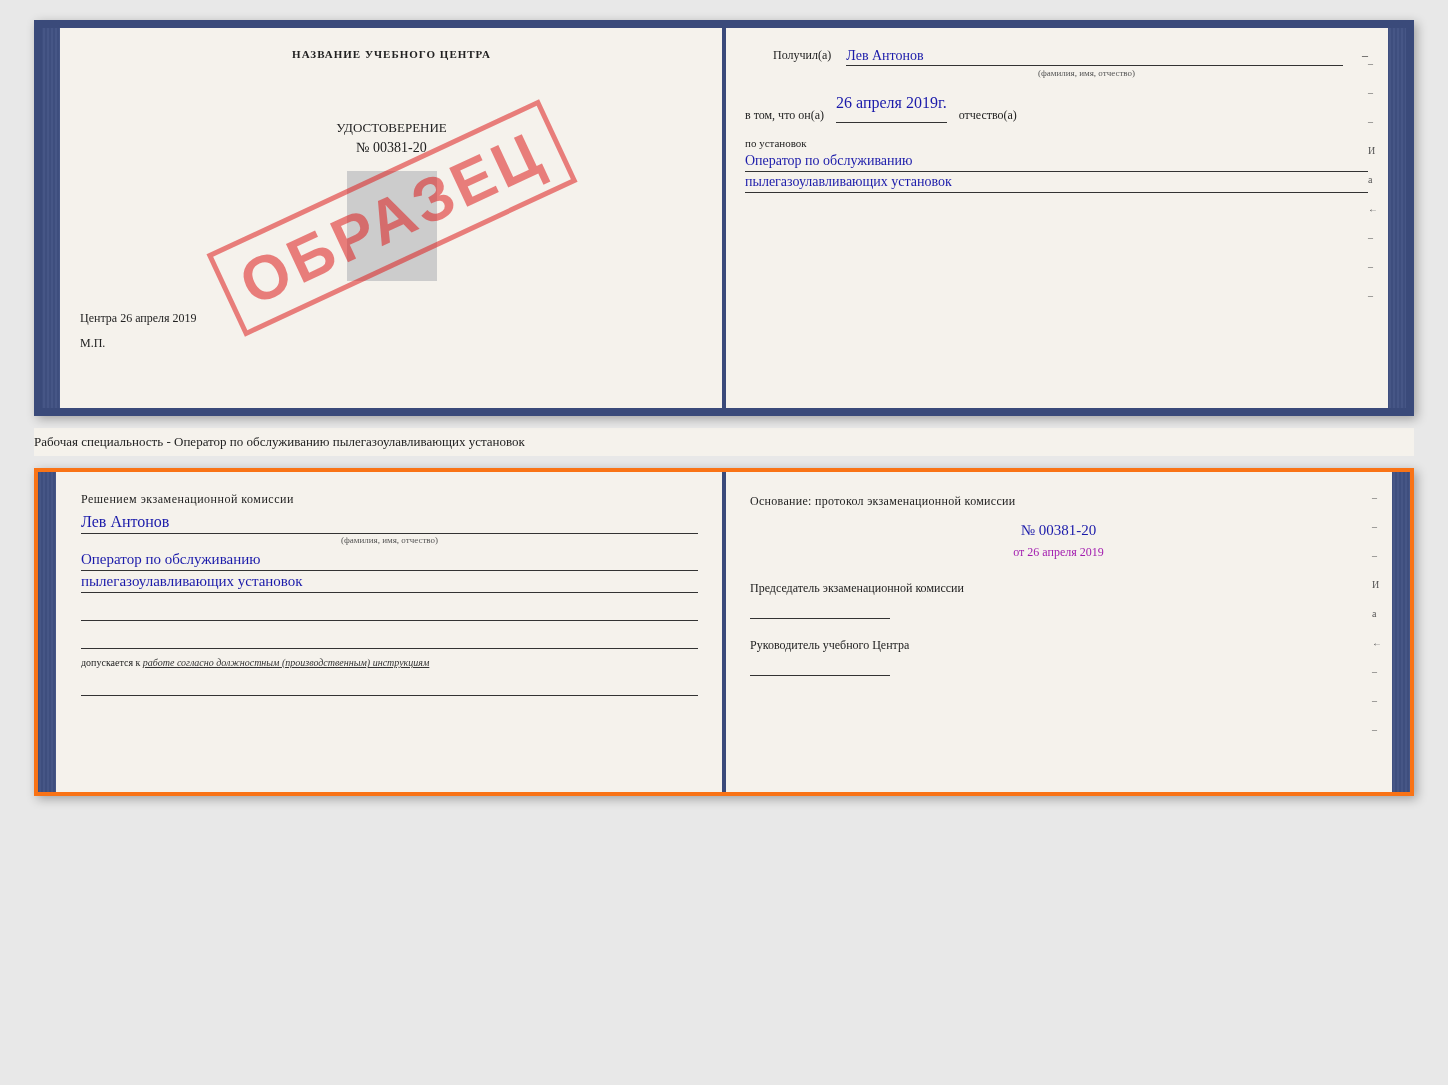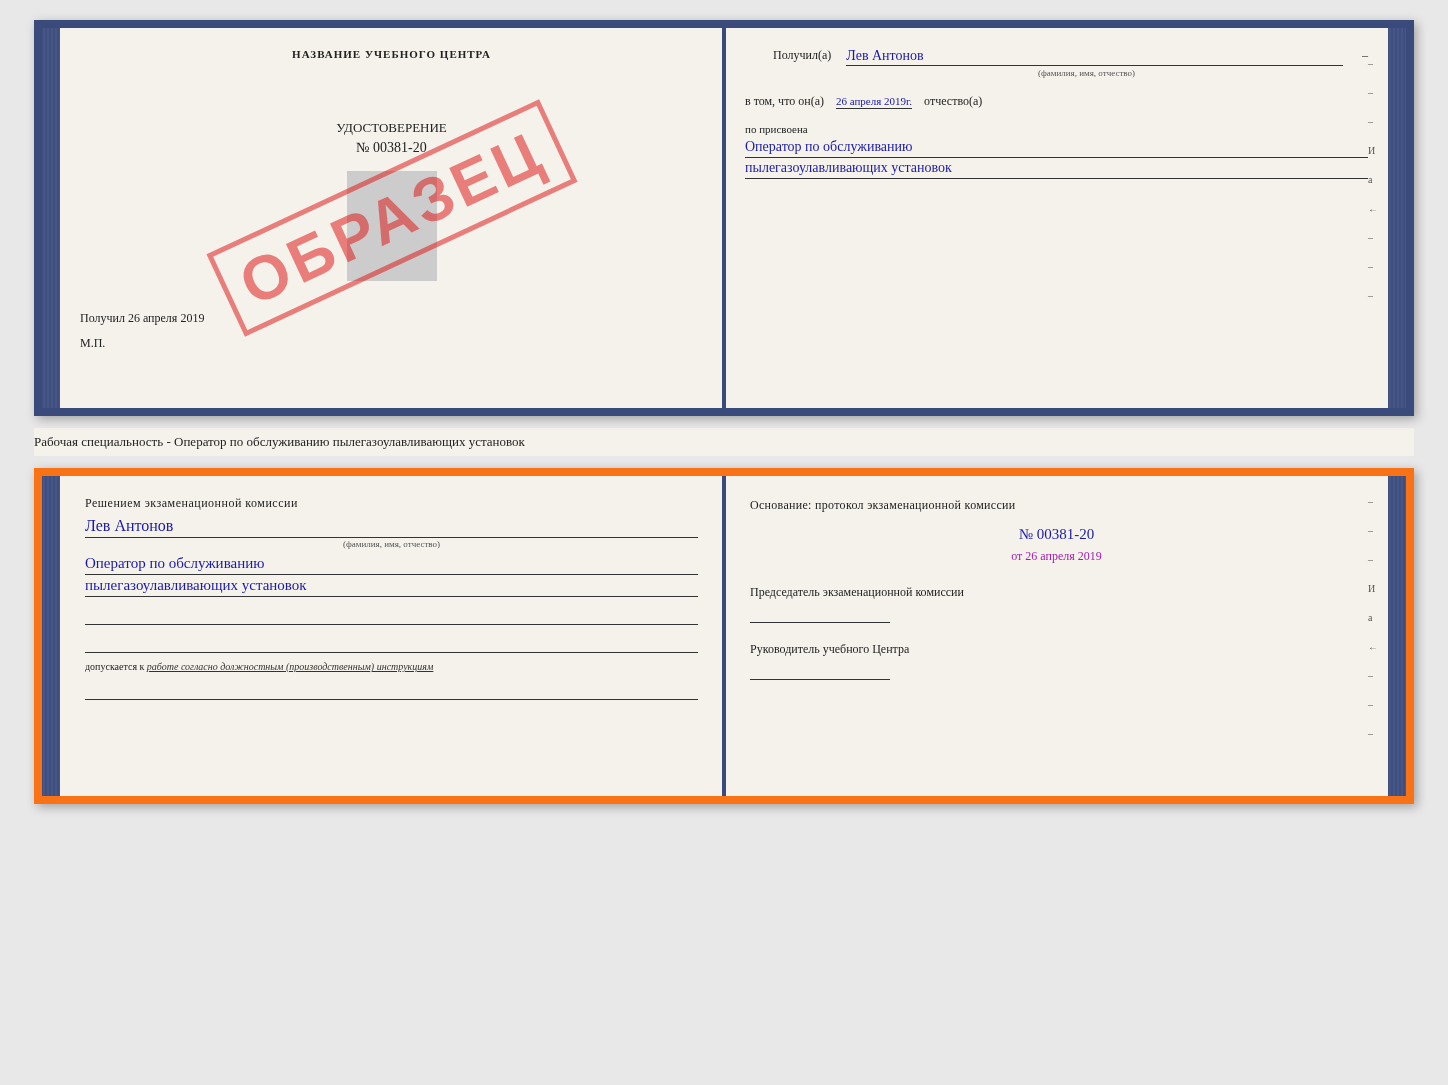--- a/index.html
+++ b/index.html
@@ -172,24 +172,24 @@
       margin-top: 16px;
       font-size: 12px;
       color: #222;
       display: flex;
       align-items: flex-end;
       gap: 12px;
     }
 
     .vtom-date {
       font-family: 'Segoe Script', 'Comic Sans MS', cursive;
-      font-size: 11px;
-      color: #1a1aaa;
-      border-bottom: 1px solid #333;
-      padding-bottom: 1px;
+      font-size: 16px;
+      color: #1a1aaa;
+      border-bottom: 1px solid #333;
+      padding-bottom: 10px;
     }
 
     .org-block {
       margin-top: 14px;
       text-align: center;
       font-size: 11px;
       color: #222;
       letter-spacing: 0.3px;
       line-height: 1.5;
     }
@@ -233,21 +233,21 @@
     .middle-text {
       background: #f5f2ec;
       padding: 6px 0;
       font-size: 13px;
       color: #222;
     }
 
     
     .bottom-book {
       display: flex;
-      border: 8px solid #f97316;
+      border: 4px solid #f97316;
       background: #f5f2ec;
       position: relative;
       box-shadow: 3px 3px 10px rgba(0,0,0,0.3);
     }
 
     .bottom-book::before {
       content: '';
       position: absolute;
       left: 50%;
       top: 0;
@@ -401,21 +401,21 @@
       <div class="left-title">НАЗВАНИЕ УЧЕБНОГО ЦЕНТРА</div>
 
       <div class="obrazec-stamp">ОБРАЗЕЦ</div>
 
       <div class="udostoverenie-label">УДОСТОВЕРЕНИЕ</div>
       <div class="number-label">№ 00381-20</div>
 
       <div class="photo-placeholder"></div>
 
       <div class="vydano-line">
-        <span>Получил</span>
+        <span>Центра</span>
         <span>26 апреля 2019</span>
       </div>
 
       <div class="mp-line">М.П.</div>
     </div>
 
     <div class="doc-right">
       <div class="poluchil-line">
         <span class="poluchil-label">Получил(а)</span>
         <span class="poluchil-name">Лев Антонов</span>
@@ -423,21 +423,21 @@
       </div>
       <div class="fio-sub">(фамилия, имя, отчество)</div>
 
       <div class="vtom-line">
         <span>в том, что он(а)</span>
         <span class="vtom-date">26 апреля 2019г.</span>
         <span>отчество(а)</span>
       </div>
 
 
-      <div class="po-professii">по присвоена</div>
+      <div class="po-professii">по установок</div>
       <div class="profession-line1">Оператор по обслуживанию</div>
       <div class="profession-line2">пылегазоулавливающих установок</div>
 
       <div class="right-dashes">
         <span>–</span>
         <span>–</span>
         <span>–</span>
         <span>И</span>
         <span>а</span>
         <span>←</span>

